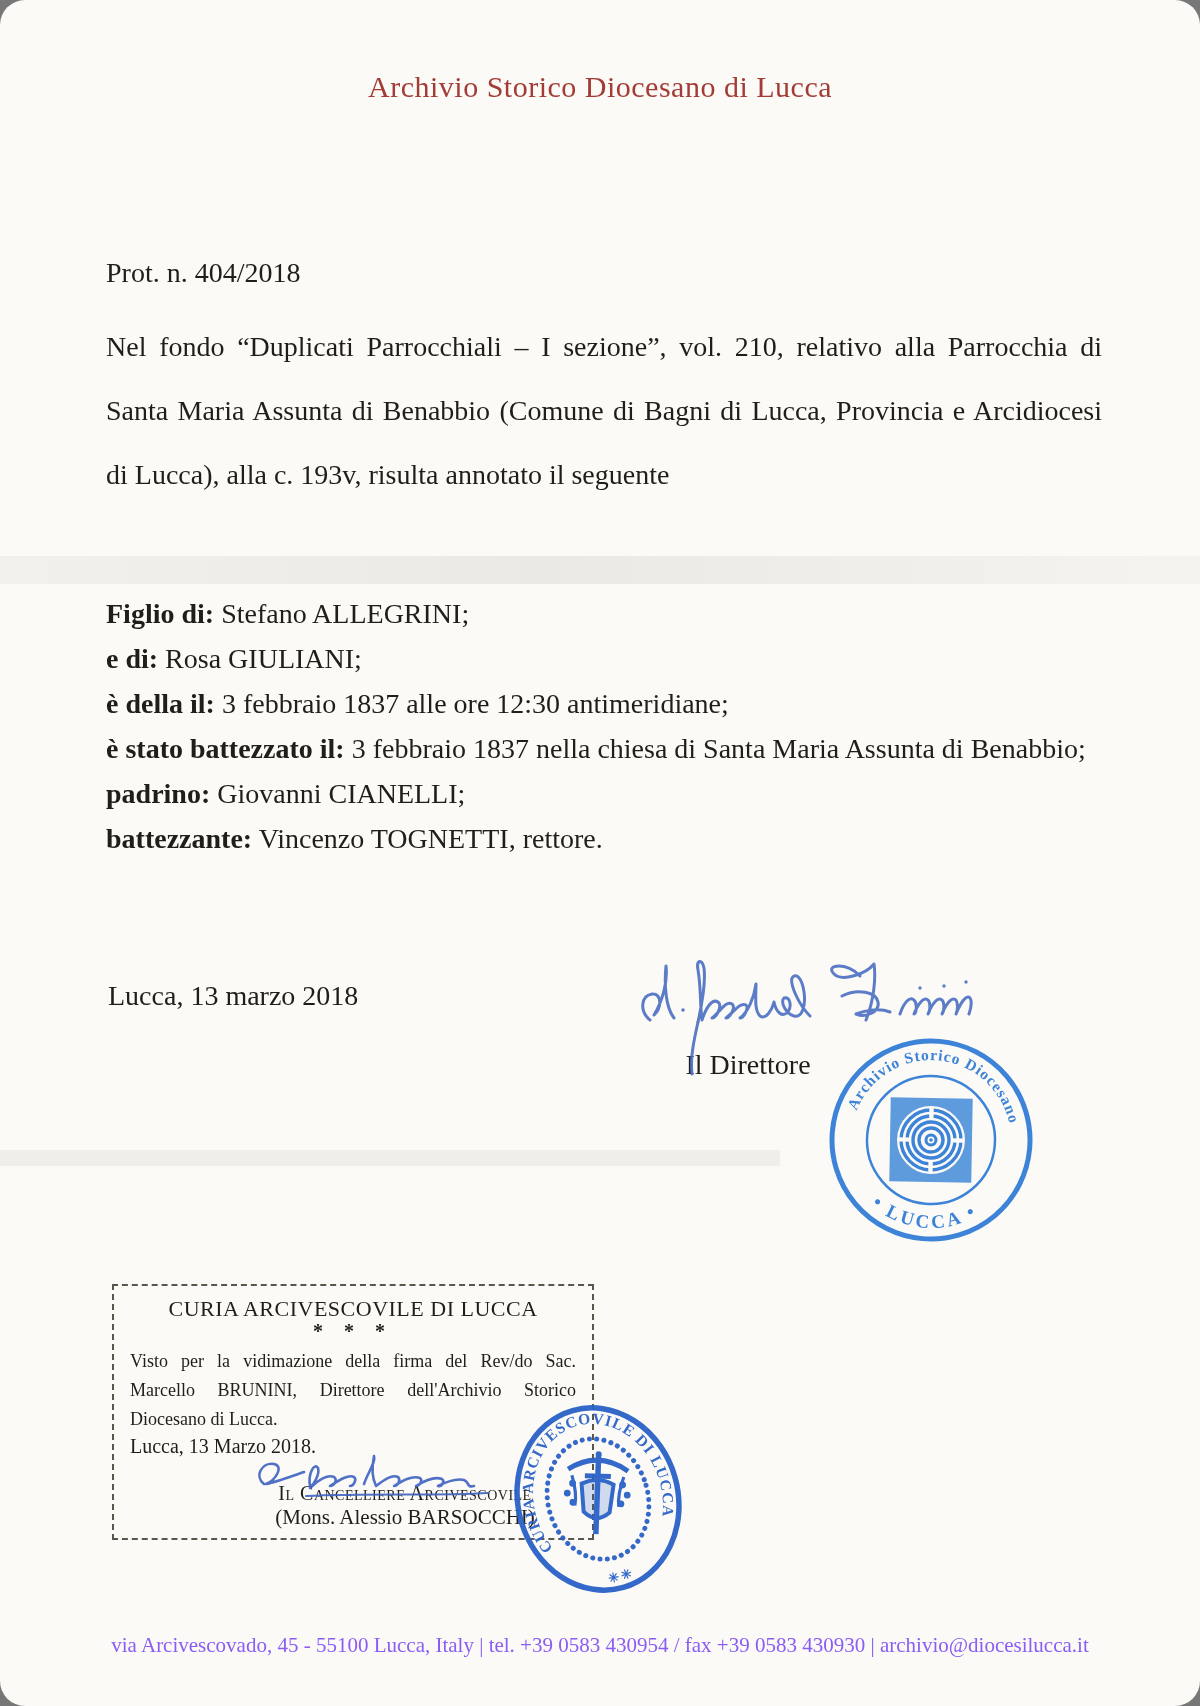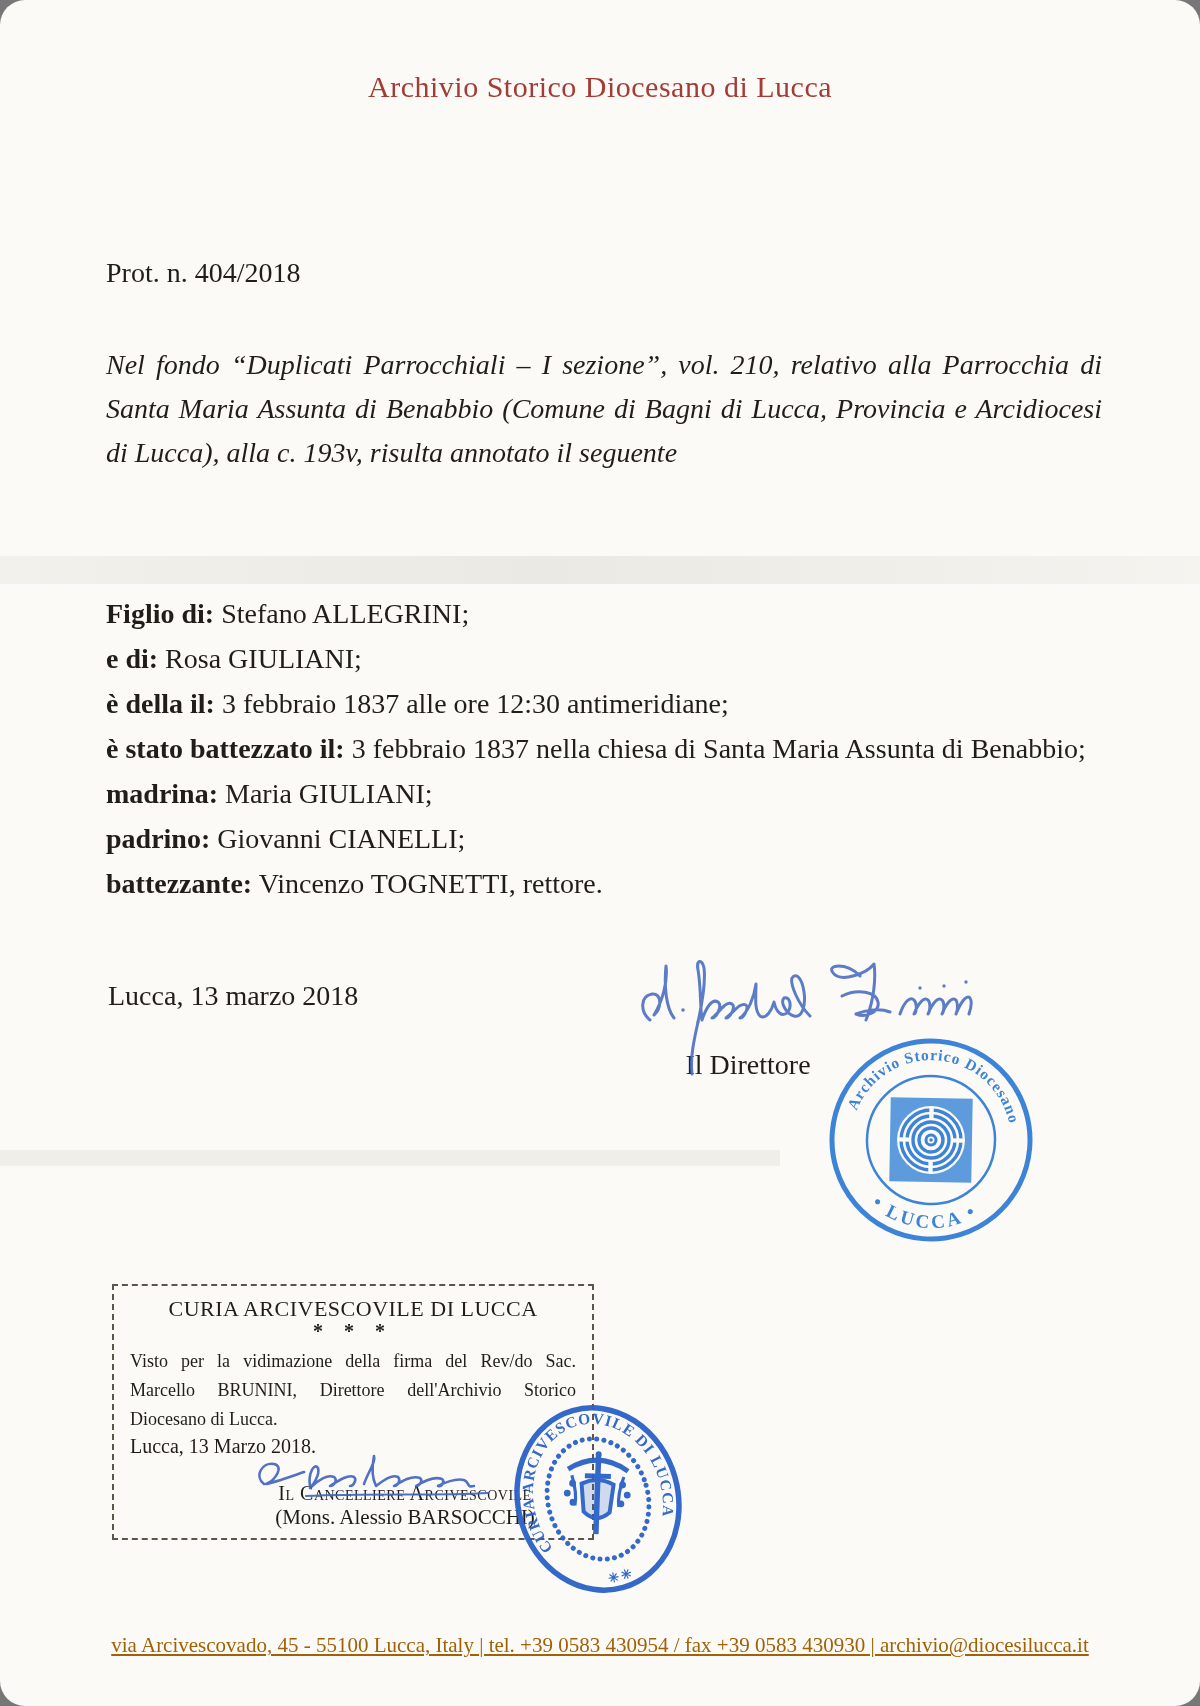--- a/index.html
+++ b/index.html
@@ -8,21 +8,21 @@
     background:#fbfaf6;overflow:hidden;
     font-family:"Liberation Serif", serif;color:#211e19;border-radius:25px;
   }
   .scan-band{position:absolute;left:0;pointer-events:none;}
   .band1{top:556px;width:1200px;height:28px;background:linear-gradient(90deg,rgba(188,184,174,.14),rgba(188,184,174,.26) 45%,rgba(188,184,174,.10));}
   .band2{top:1150px;width:780px;height:16px;background:rgba(196,194,186,.22);}
   .header-title{position:absolute;top:70px;left:0;width:100%;text-align:center;
     font-size:30px;letter-spacing:.5px;color:#a33c36;}
   .prot{position:absolute;top:257px;left:106px;font-size:28px;}
   .intro{position:absolute;top:315px;left:106px;width:996px;font-size:28px;
-    font-style:italic;line-height:44px;text-align:justify;margin-top:28px;}
+    line-height:64px;text-align:justify;}
   .act-block{position:absolute;top:470px;left:0;width:100%;text-align:center;
     font-weight:bold;font-size:28px;line-height:44px;}
   .details{position:absolute;top:591px;left:106px;width:996px;font-size:28px;line-height:45px;}
   .detail-item{text-align:justify;}
   .detail-label{font-weight:bold;}
   .place-date{position:absolute;top:980px;left:108px;font-size:28px;}
   .dir-sign{position:absolute;left:628px;top:952px;z-index:2;pointer-events:none;}
   .dir-block{position:absolute;top:1046px;left:598px;width:300px;text-align:center;
     font-size:28px;line-height:38px;}
   .stamp-archivio{position:absolute;left:826px;top:1028px;z-index:3;opacity:.93;transform:rotate(5deg);}
@@ -31,21 +31,21 @@
   .curia-title{margin-top:10px;text-align:center;font-size:22px;letter-spacing:.5px;}
   .curia-stars{text-align:center;font-size:20px;letter-spacing:8px;line-height:18px;font-weight:bold;}
   .curia-body{margin:7px 16px 0 16px;font-size:18px;line-height:29px;text-align:justify;}
   .curia-date{margin:1px 16px 0 16px;font-size:20px;}
   .canc-block{position:absolute;left:126px;top:196px;width:330px;text-align:center;}
   .canc-role{font-size:20px;font-variant:small-caps;letter-spacing:.5px;}
   .canc-name{font-size:21px;}
   .canc-sign{position:absolute;left:248px;top:1446px;z-index:4;pointer-events:none;}
   .stamp-curia{position:absolute;left:506px;top:1396px;z-index:5;opacity:.95;transform:rotate(-16deg);}
   .footer{position:absolute;top:1633px;left:0;width:100%;text-align:center;
-    font-size:21px;color:#a16207;text-decoration:underline;}
+    font-size:21px;color:#8b5cf6;}
   svg text{font-family:"Liberation Serif", serif;}
 </style>
 </head>
 <body>
 
 <div class="page">
 
   <div class="scan-band band1"></div>
   <div class="scan-band band2"></div>
 
@@ -54,21 +54,20 @@
   <div class="prot">Prot. n. 404/2018</div>
 
   <div class="intro">Nel fondo “Duplicati Parrocchiali – I sezione”, vol. 210, relativo alla Parrocchia di Santa Maria Assunta di Benabbio (Comune di Bagni di Lucca, Provincia e Arcidiocesi di Lucca), alla c. 193v, risulta annotato il seguente</div>
 
 
   <div class="details">
     <div class="detail-item"><span class="detail-label">Figlio di:</span> <span>Stefano ALLEGRINI;</span></div>
     <div class="detail-item"><span class="detail-label">e di:</span> <span>Rosa GIULIANI;</span></div>
     <div class="detail-item"><span class="detail-label">è della il:</span> <span>3 febbraio 1837 alle ore 12:30 antimeridiane;</span></div>
     <div class="detail-item"><span class="detail-label">è stato battezzato il:</span> <span>3 febbraio 1837 nella chiesa di Santa Maria Assunta di Benabbio;</span></div>
-    <div class="detail-item"><span class="detail-label">madrina:</span> <span>Maria GIULIANI;</span></div>
     <div class="detail-item"><span class="detail-label">padrino:</span> <span>Giovanni CIANELLI;</span></div>
     <div class="detail-item"><span class="detail-label">battezzante:</span> <span>Vincenzo TOGNETTI, rettore.</span></div>
   </div>
 
   <div class="place-date">Lucca, 13 marzo 2018</div>
 
   <svg class="dir-sign" width="360" height="132" viewBox="0 0 360 132">
     <g fill="none" stroke="#4b6fc2" stroke-width="3" stroke-linecap="round" stroke-linejoin="round" opacity=".9">
       <path d="M22,68 C12,60 12,44 24,42 C34,41 34,56 26,63 C34,50 40,30 38,14 C36,34 38,56 46,66"></path>
       <circle cx="55" cy="58" r="1.8" fill="#4b6fc2" stroke="none"></circle>

